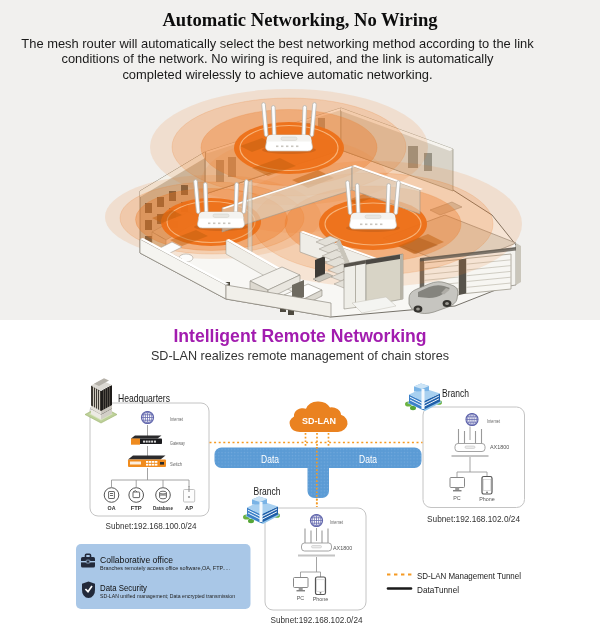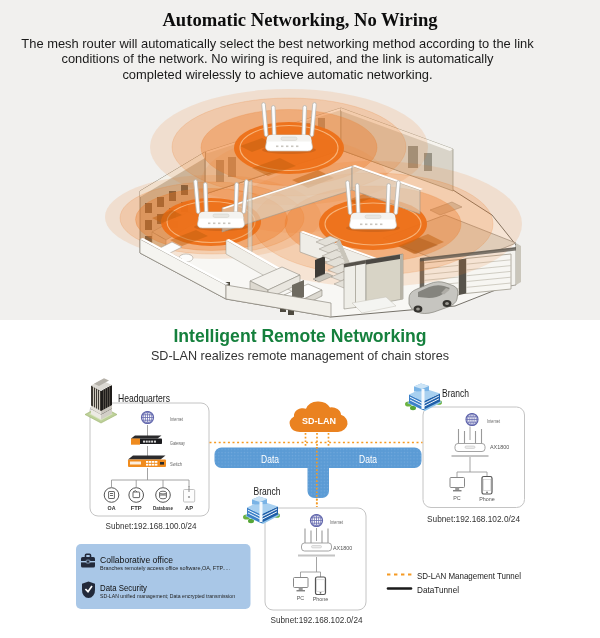--- a/index.html
+++ b/index.html
@@ -1,21 +1,21 @@
 <!DOCTYPE html>
 <html><head>
 <meta charset="utf-8">
 <style>
 html,body{margin:0;padding:0;width:600px;height:638px;overflow:hidden;}
 body{font-family:"Liberation Sans",sans-serif;position:relative;background:#fff;}
 .top{position:absolute;left:0;top:0;width:600px;height:320px;background:#f1f0ee;}
 .h1{position:absolute;top:9px;left:0;width:600px;text-align:center;font-size:18.6px;font-weight:bold;color:#0d0d0d;letter-spacing:0;font-family:Liberation Serif, serif;}
 .desc{position:absolute;top:36px;left:0;width:555px;text-align:center;font-size:12.9px;line-height:15.4px;color:#1a1a1a;}
 .bot{position:absolute;left:0;top:320px;width:600px;height:318px;background:#fff;}
-.h2{position:absolute;top:326px;left:0;width:600px;text-align:center;font-size:17.6px;font-weight:bold;color:#15803d;}
+.h2{position:absolute;top:326px;left:0;width:600px;text-align:center;font-size:17.6px;font-weight:bold;color:#a21caf;}
 .sub{position:absolute;top:349px;left:0;width:600px;text-align:center;font-size:12.6px;color:#333;}
 svg{position:absolute;left:0;}
 #house{top:88px;}
 #diag{top:368px;}
 </style>
 </head>
 <body>
 <div class="top"></div>
 <div class="bot"></div>
 <div class="h1">Automatic Networking, No Wiring</div>

